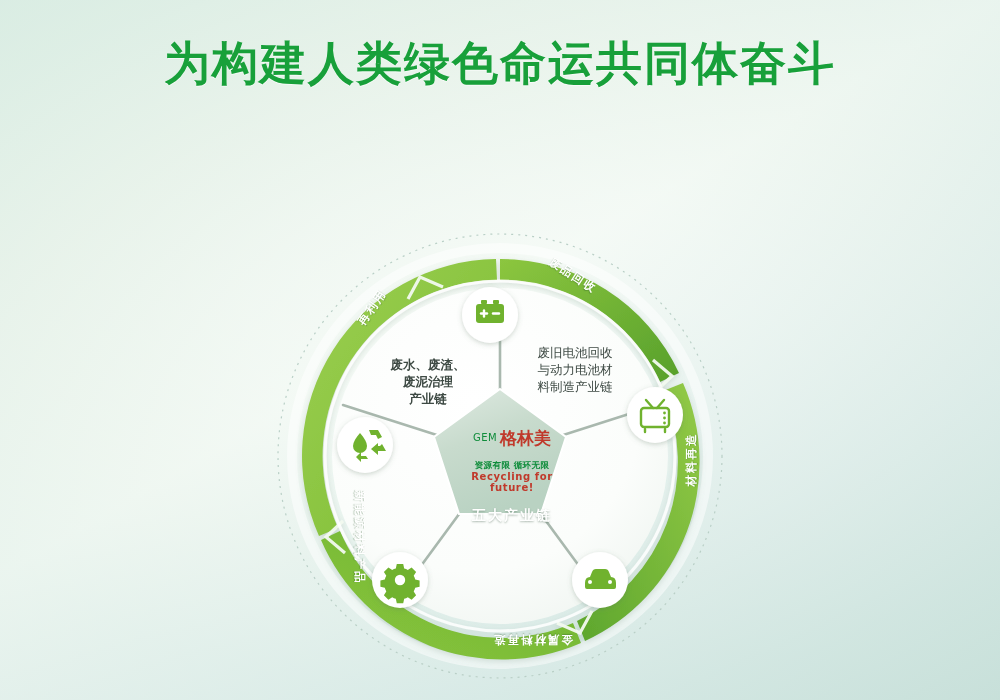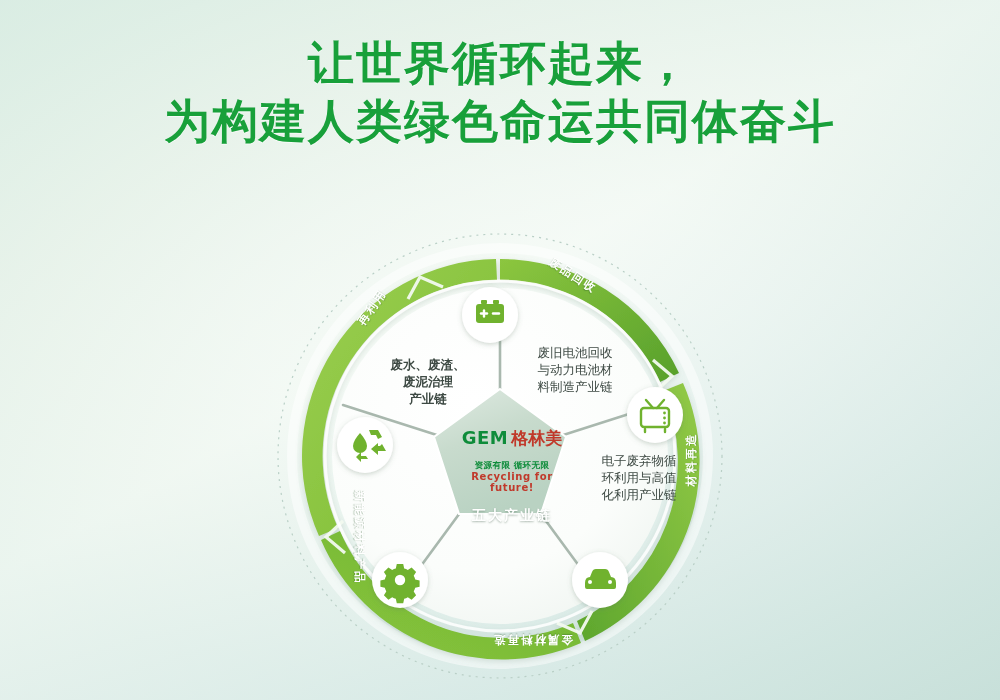--- a/index.html
+++ b/index.html
@@ -44,21 +44,21 @@
   #seg-text-water{left:368px;top:356px;width:120px;font-weight:bold;}
 
   
   .center-block{
     position:absolute;left:452px;top:430px;width:120px;z-index:9;text-align:center;
     pointer-events:none;
   }
   .logo-row{display:flex;align-items:center;justify-content:center;gap:3px;height:15px;}
   .logo-gem{
     font-family:"DejaVu Sans","Liberation Sans",sans-serif;
-    font-weight:bold;font-size:18px;color:#0e8c3a;letter-spacing:.5px;line-height:14px;
+    font-weight:normal;font-size:10px;color:#0e8c3a;letter-spacing:.5px;line-height:14px;
   }
   .logo-cn{
     font-weight:bold;font-size:17px;color:#c0392b;line-height:14px;letter-spacing:0px;
   }
   .logo-slogan{
     font-size:8.5px;color:#0e8c3a;font-weight:bold;line-height:11px;margin-top:15px;letter-spacing:.4px;
   }
   .logo-en{
     font-size:10px;color:#c0392b;font-weight:bold;line-height:11px;letter-spacing:.6px;
   }
@@ -77,21 +77,20 @@
   #ring-label-remanu{left:492px;top:632px;transform:rotate(180deg);}
   #ring-label-newenergy{left:312px;top:530px;transform:rotate(90deg);}
   #ring-label-reuse{left:352px;top:300px;transform:rotate(-55deg);}
 </style>
 </head>
 <body>
 
 <div class="bg-tint"></div>
 
 <div class="title-wrap">
-  <div class="title-line">让世界循环起来，</div>
   <div class="title-line">为构建人类绿色命运共同体奋斗</div>
 </div>
 
 <div id="stage">
 
   <svg class="svg-abs" width="1000" height="700" viewBox="0 0 1000 700">
     <defs>
       <linearGradient id="ringGradA" x1="0" y1="0" x2="1" y2="1">
         <stop offset="0%" stop-color="#8cc63f"></stop>
         <stop offset="100%" stop-color="#57a02b"></stop>
@@ -223,23 +222,20 @@
           <path d="M 382 444 l 4 7 l -8 0 l 0 4 l -7 -6 l 7 -6 l 0 3 l 2 0 z"></path>
           <path d="M 366 456 l -5 0 l 0 -4 l -5 5 l 5 5 l 0 -3 l 7 0 z"></path>
         </g>
       </g>
     </g>
   </svg>
 
   <div class="seg-label" id="seg-text-battery">废旧电池回收
 与动力电池材
 料制造产业链</div>
-  <div class="seg-label" id="seg-text-ewaste">电子废弃物循
-环利用与高值
-化利用产业链</div>
   <div class="seg-label" id="seg-text-water">废水、废渣、
 废泥治理
 产业链</div>
 
   <div class="center-block">
     <div class="logo-row">
       <span class="logo-gem">GEM</span>
       <span class="logo-cn">格林美</span>
     </div>
     <div class="logo-slogan">资源有限 循环无限</div>

